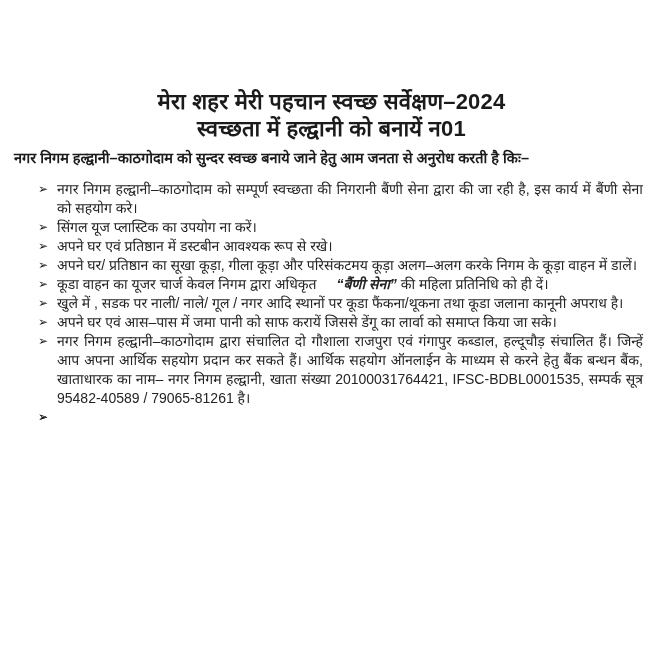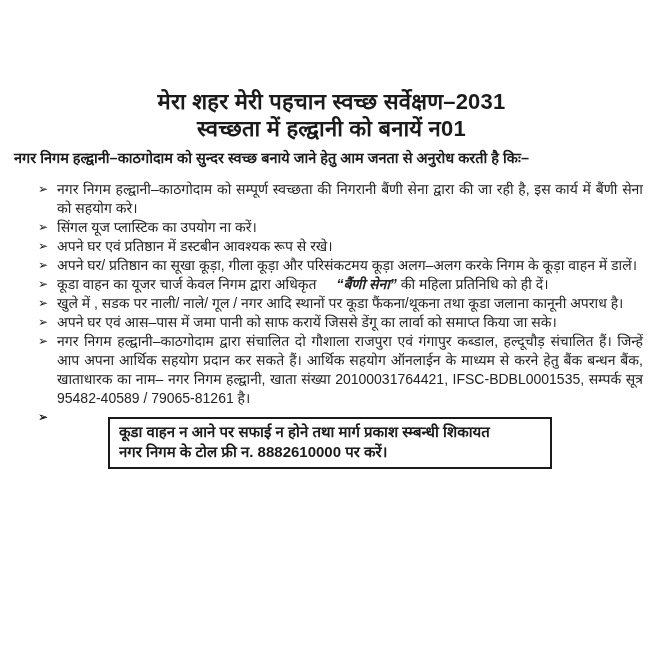--- a/index.html
+++ b/index.html
@@ -75,37 +75,33 @@
   .notice-line {
     white-space: nowrap;
     overflow: hidden;
   }
 </style>
 </head>
 <body>
 
 <div class="page">
 
-  <h1 class="title1">मेरा शहर मेरी पहचान स्वच्छ सर्वेक्षण–2031</h1>
+  <h1 class="title1">मेरा शहर मेरी पहचान स्वच्छ सर्वेक्षण–2024</h1>
 
   <h2 class="title2">स्वच्छता में हल्द्वानी को बनायें न01</h2>
 
   <p class="intro">नगर निगम हल्द्वानी–काठगोदाम को सुन्दर स्वच्छ बनाये जाने हेतु आम जनता से अनुरोध करती है किः–</p>
 
   <ul class="bullets" id="bullet-list">
       <li><span class="arrow">➢</span><span><span>नगर निगम हल्द्वानी–काठगोदाम को सम्पूर्ण स्वच्छता की निगरानी बैंणी सेना द्वारा की जा रही है, इस कार्य में बैंणी सेना को सहयोग करे।</span></span></li>
       <li><span class="arrow">➢</span><span><span>सिंगल यूज प्लास्टिक का उपयोग ना करें।</span></span></li>
       <li><span class="arrow">➢</span><span><span>अपने घर एवं प्रतिष्ठान में डस्टबीन आवश्यक रूप से रखे।</span></span></li>
       <li><span class="arrow">➢</span><span><span>अपने घर/ प्रतिष्ठान का सूखा कूड़ा, गीला कूड़ा और परिसंकटमय कूड़ा अलग–अलग करके निगम के कूड़ा वाहन में डालें।</span></span></li>
       <li><span class="arrow">➢</span><span><span>कूडा वाहन का यूजर चार्ज केवल निगम द्वारा अधिकृत </span><span class="em">“बैंणी सेना”</span><span> की महिला प्रतिनिधि को ही दें।</span></span></li>
       <li><span class="arrow">➢</span><span><span>खुले में , सडक पर नाली/ नाले/ गूल / नगर आदि स्थानों पर कूडा फैंकना/थूकना तथा कूडा जलाना कानूनी अपराध है।</span></span></li>
       <li><span class="arrow">➢</span><span><span>अपने घर एवं आस–पास में जमा पानी को साफ करायें जिससे डेंगू का लार्वा को समाप्त किया जा सके।</span></span></li>
       <li><span class="arrow">➢</span><span><span>नगर निगम हल्द्वानी–काठगोदाम द्वारा संचालित दो गौशाला राजपुरा एवं गंगापुर कब्डाल, हल्दूचौड़ संचालित हैं। जिन्हें आप अपना आर्थिक सहयोग प्रदान कर सकते हैं। आर्थिक सहयोग ऑनलाईन के माध्यम से करने हेतु बैंक बन्धन बैंक, खाताधारक का नाम– नगर निगम हल्द्वानी, खाता संख्या 20100031764421, IFSC-BDBL0001535, सम्पर्क सूत्र 95482-40589 / 79065-81261 है।</span></span></li>
       <li><span class="arrow">➢</span></li>
       <li><span class="arrow">➢</span></li>
     </ul>
 
-  <div class="notice-box">
-    <div class="notice-line">कूडा वाहन न आने पर सफाई न होने तथा मार्ग प्रकाश स्म्बन्धी शिकायत</div>
-    <div class="notice-line">नगर निगम के टोल फ्री न. 8882610000 पर करें।</div>
-  </div>
 
 </div>
 
 </body></html>

